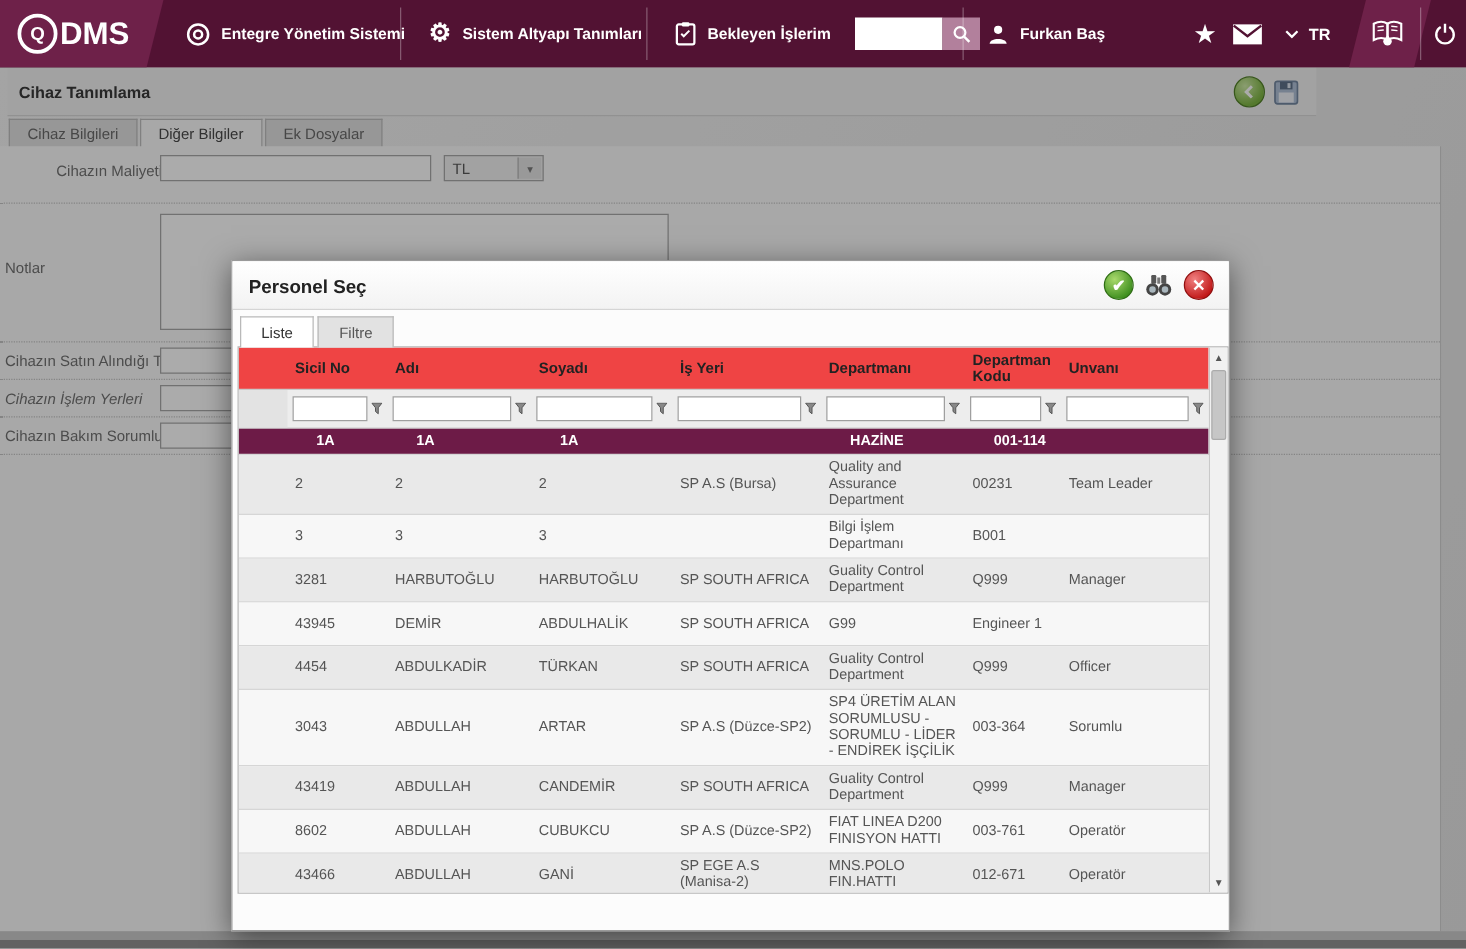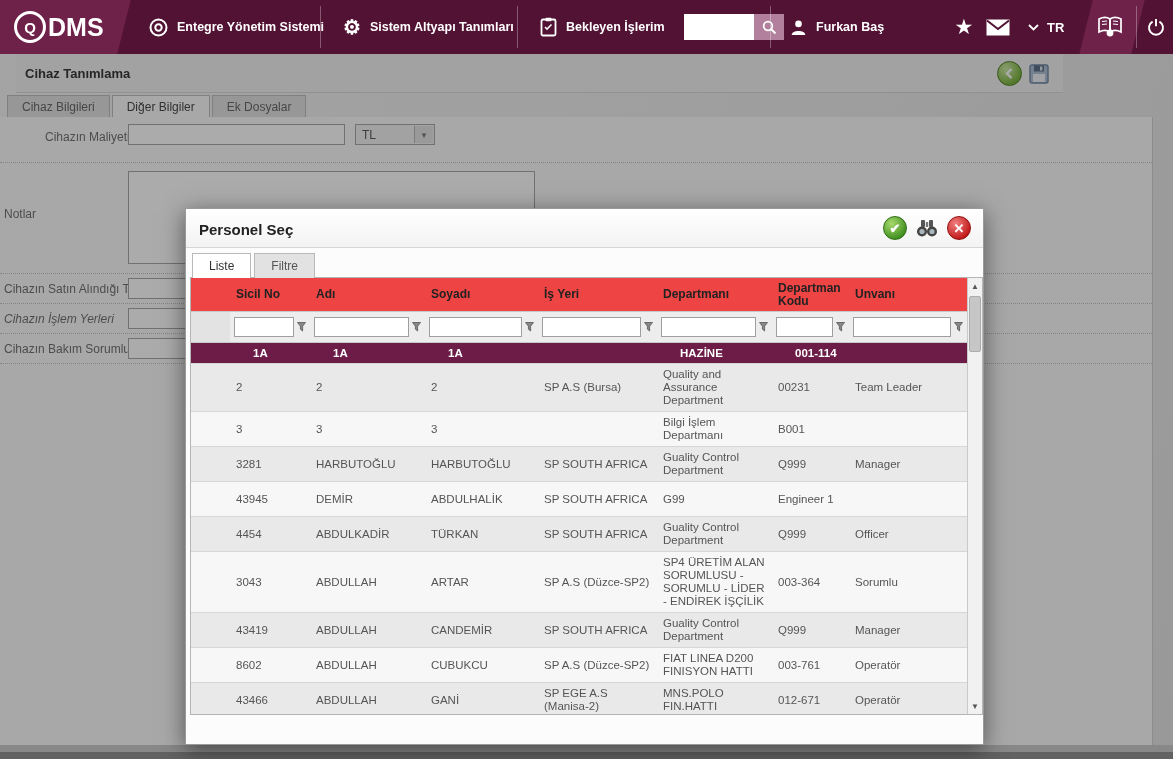--- a/index.html
+++ b/index.html
@@ -18,21 +18,21 @@
   .nav-search{position:absolute;left:684px;top:14px;height:26px;display:flex;}
   .nav-search input{width:70px;height:26px;border:none;outline:none;padding:0 5px;font-size:12px;box-sizing:border-box;}
   .nav-search .search-btn{width:30px;height:26px;background:#b2809c;border:none;display:flex;align-items:center;justify-content:center;cursor:pointer;}
   .nav-icon{position:absolute;top:0;height:54px;display:flex;align-items:center;justify-content:center;color:#fff;}
   .glyph-star{font-size:21px;}
   .gear-glyph{font-size:20px;line-height:1;}
   .nav-lang{position:absolute;top:0;height:54px;display:flex;align-items:center;gap:8px;color:#fff;font-size:13px;font-weight:bold;}
 
   
   .page{position:absolute;left:0;top:54px;width:1173px;height:705px;background:linear-gradient(115deg,#f4f4f4 0%,#ededed 45%,#e4e4e4 100%);}
-  .page-header{position:absolute;left:16px;top:0;width:999px;height:38px;background:#f2f2f2;border-bottom:1px solid #d8d8d8;padding-left:48px;}
+  .page-header{position:absolute;left:6px;top:0;width:999px;height:38px;background:#f2f2f2;border-bottom:1px solid #d8d8d8;padding-left:48px;}
   .page-title{position:absolute;left:9px;top:12px;font-size:13px;font-weight:bold;color:#333;}
   .page-actions{position:absolute;right:14px;top:7px;display:flex;gap:7px;align-items:center;}
   .circle-btn{width:23px;height:23px;border-radius:50%;border:1px solid #4d7d22;background:radial-gradient(circle at 35% 30%,#cdeaa5,#7ab33e 70%);display:flex;align-items:center;justify-content:center;cursor:pointer;}
   .page-tabs{position:absolute;left:7px;top:41px;display:flex;gap:2px;}
   .ptab{height:22px;padding:0 14px;background:#e0e0e0;border:1px solid #bdbdbd;border-bottom:none;display:flex;align-items:center;font-size:12px;color:#666;cursor:pointer;}
   .ptab.active{background:#fbfbfb;color:#444;}
   .form-panel{position:absolute;left:0;top:63px;width:1152px;height:628px;background:#fbfbfb;border-right:1px solid #cfcfcf;}
   .form-row{position:absolute;left:0;width:1152px;border-bottom:1px dotted #c3c3c3;}
   .form-label{position:absolute;left:4px;font-size:12px;color:#6e6e6e;}
   .t-input{position:absolute;background:#fff;border:1px solid #a6a6a6;box-sizing:border-box;}

